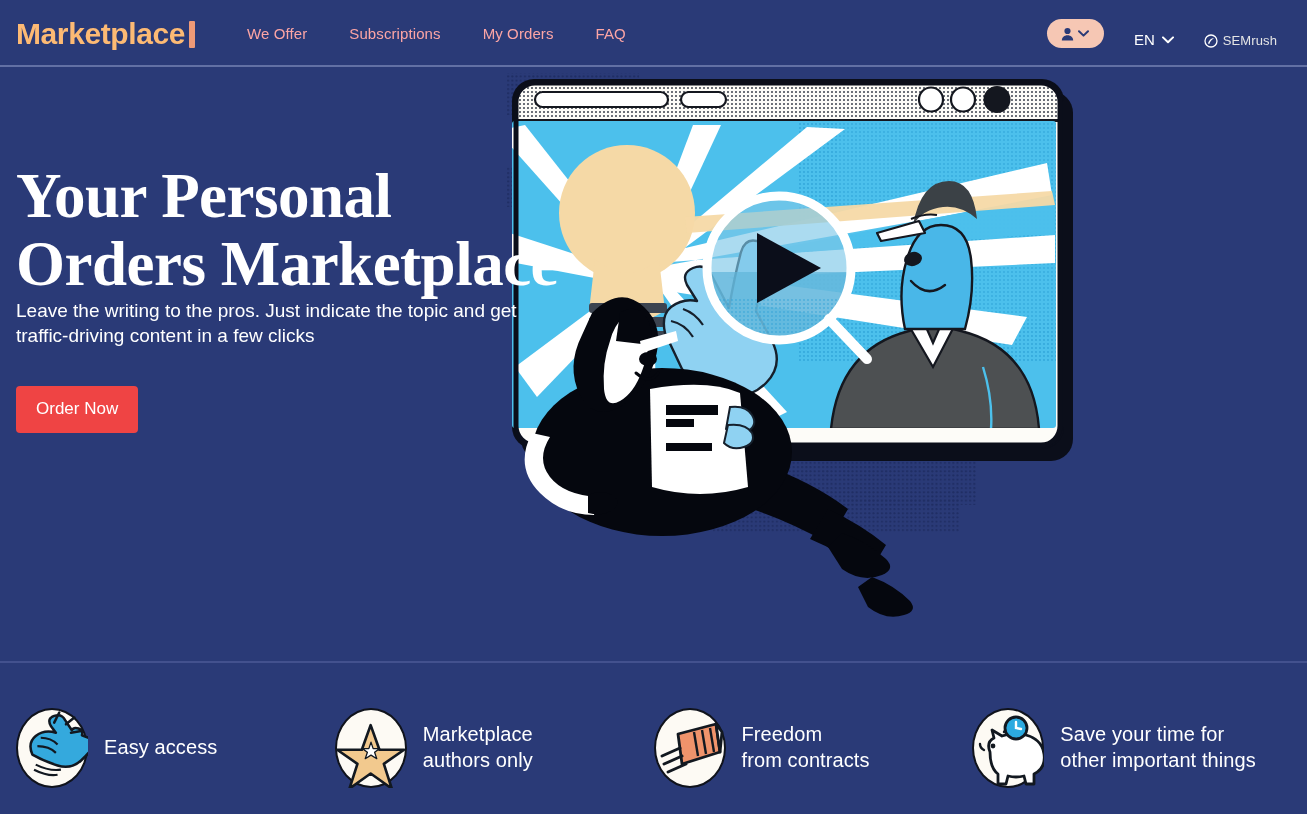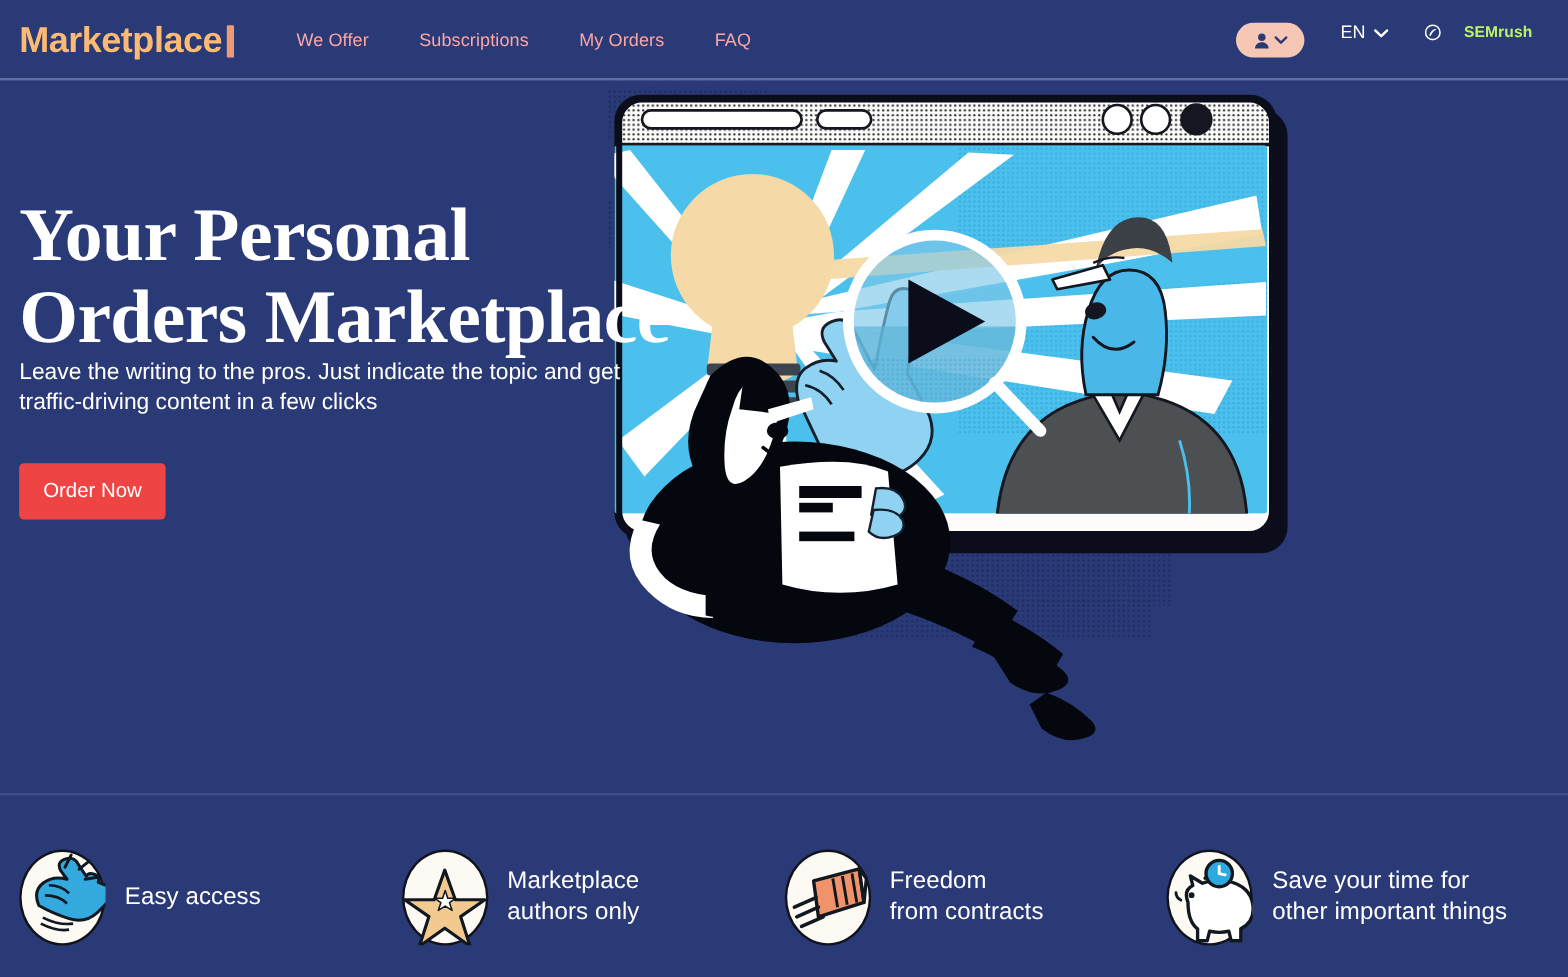--- a/index.html
+++ b/index.html
@@ -59,21 +59,21 @@
     color: #fca5a5;
     font-size: 15px;
     font-weight: 400;
     cursor: pointer;
     white-space: nowrap;
     letter-spacing: .1px;
   }
   .header-right {
     margin-left: auto;
     display: flex;
-    align-items: flex-start;
+    align-items: flex-end;
     gap: 30px;
   }
   .avatar-btn {
     display: flex;
     align-items: center;
     justify-content: center;
     gap: 4px;
     width: 57px;
     height: 29px;
     background: #f6c7b4;
@@ -87,24 +87,24 @@
     align-items: center;
     gap: 7px;
     color: #ffffff;
     font-size: 15px;
     cursor: pointer;
     font-weight: 500;
   }
   .semrush {
     display: flex;
     align-items: center;
-    gap: 19px;
-    color: #bef264;
+    gap: 5px;
+    color: #e5e5e5;
     font-size: 13px;
-    font-weight: 700;
+    font-weight: 400;
     cursor: pointer;
     letter-spacing: .1px;
   }
 
   
   .hero {
     position: relative;
     height: 596px;
     overflow: hidden;
   }

